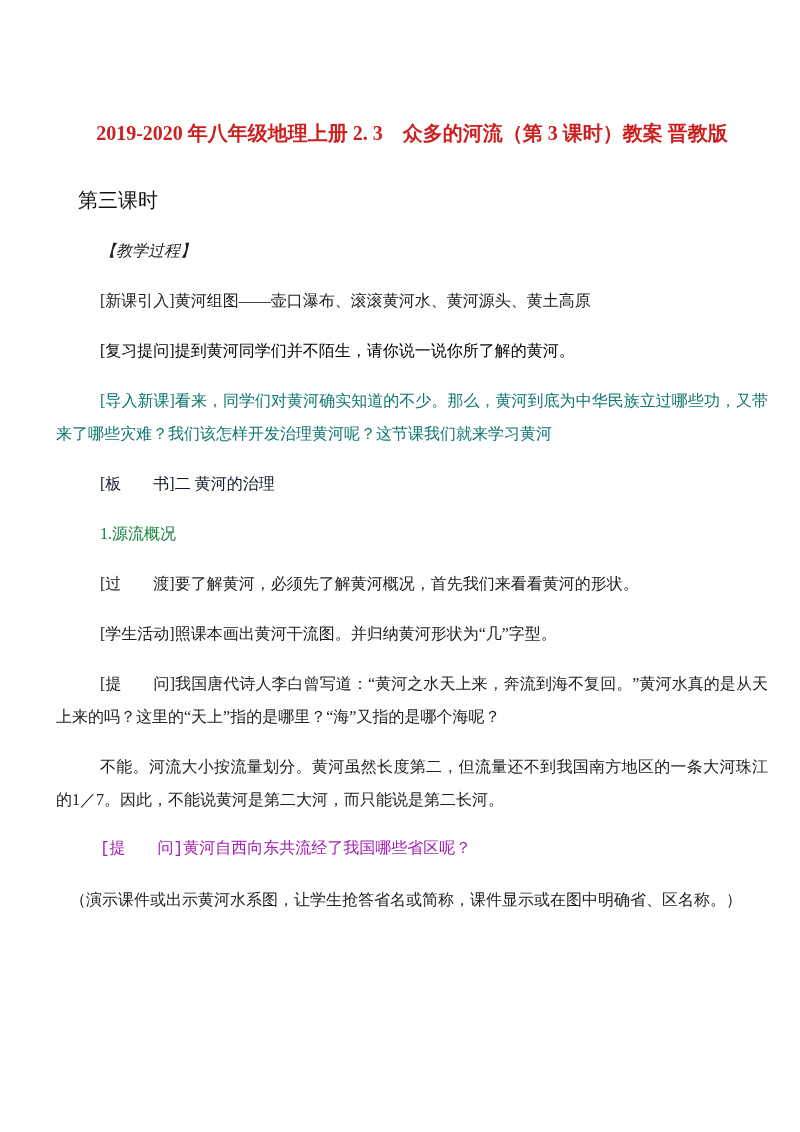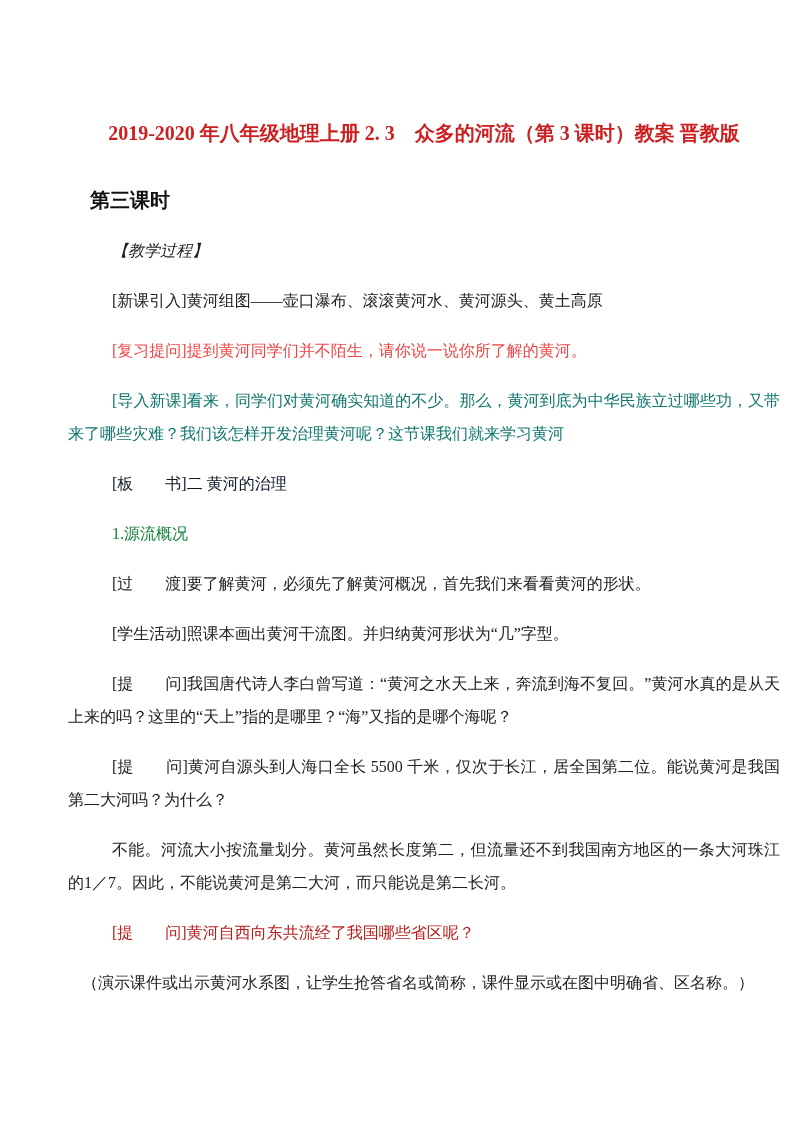--- a/index.html
+++ b/index.html
@@ -10,21 +10,21 @@
   .page {
     position: relative;
     width: 800px;
     height: 1132px;
     background: #ffffff;
     overflow: hidden;
     font-family: "Liberation Serif", "DejaVu Serif", serif;
   }
   .content {
     position: absolute;
-    left: 68px;
+    left: 56px;
     top: 118px;
     width: 712px;
   }
   .doc-title {
     font-size: 20px;
     line-height: 30px;
     font-weight: bold;
     text-align: center;
     margin: 0 0 36px 0;
     white-space: pre-wrap;
@@ -32,21 +32,21 @@
   p.line {
     font-size: 16px;
     line-height: 33px;
     margin: 0 0 17px 0;
     color: #212121;
     white-space: pre-wrap;
     text-align: justify;
   }
   p.heading {
     font-size: 20px;
-    font-weight: bold;
+    font-weight: normal;
     text-indent: 22px;
     color: #111111;
   }
   p.indent-normal { text-indent: 44px; }
   p.indent-small  { text-indent: 14px; }
 </style>
 </head>
 <body>
 
 <div class="page">
@@ -54,36 +54,35 @@
 
     <div class="doc-title" style="color: rgb(204, 32, 32);">2019-2020 年八年级地理上册 2. 3　众多的河流（第 3 课时）教案 晋教版</div>
 
     <p class="line heading">第三课时</p>
 
     <p class="line indent-normal" style="color: rgb(33, 33, 33); font-style: italic;">【教学过程】</p>
 
     <p class="line indent-normal" style="color: rgb(33, 33, 33);">[新课引入]黄河组图——壶口瀑布、滚滚黄河水、黄河源头、黄土高原</p>
 
 
-    <p class="line indent-normal" style="color: #ef4444;">[复习提问]提到黄河同学们并不陌生，请你说一说你所了解的黄河。</p>
+    <p class="line indent-normal" style="color: #000000;">[复习提问]提到黄河同学们并不陌生，请你说一说你所了解的黄河。</p>
 
     <p class="line indent-normal" style="color: #0f766e;">[导入新课]看来，同学们对黄河确实知道的不少。那么，黄河到底为中华民族立过哪些功，又带来了哪些灾难？我们该怎样开发治理黄河呢？这节课我们就来学习黄河</p>
 
     <p class="line indent-normal" style="color: #0f172a;">[板　　书]二 黄河的治理</p>
 
     <p class="line indent-normal" style="color: #15803d;">1.源流概况</p>
 
     <p class="line indent-normal" style="color: rgb(33, 33, 33);">[过　　渡]要了解黄河，必须先了解黄河概况，首先我们来看看黄河的形状。</p>
 
     <p class="line indent-normal" style="color: rgb(33, 33, 33);">[学生活动]照课本画出黄河干流图。并归纳黄河形状为“几”字型。</p>
 
     <p class="line indent-normal" style="color: rgb(33, 33, 33);">[提　　问]我国唐代诗人李白曾写道：“黄河之水天上来，奔流到海不复回。”黄河水真的是从天上来的吗？这里的“天上”指的是哪里？“海”又指的是哪个海呢？</p>
 
-    <p class="line indent-normal" style="color: rgb(33, 33, 33);">[提　　问]黄河自源头到人海口全长 5500 千米，仅次于长江，居全国第二位。能说黄河是我国第二大河吗？为什么？</p>
 
     <p class="line indent-normal" style="color: rgb(33, 33, 33);">不能。河流大小按流量划分。黄河虽然长度第二，但流量还不到我国南方地区的一条大河珠江的1／7。因此，不能说黄河是第二大河，而只能说是第二长河。</p>
 
-    <p class="line indent-normal" style="color: #b91c1c;">[提　　问]黄河自西向东共流经了我国哪些省区呢？</p>
+    <p class="line indent-normal" style="color: #a21caf; font-family: Liberation Mono, monospace;">[提　　问]黄河自西向东共流经了我国哪些省区呢？</p>
 
     <p class="line indent-small" style="color: rgb(33, 33, 33);">（演示课件或出示黄河水系图，让学生抢答省名或简称，课件显示或在图中明确省、区名称。）</p>
 
   </div>
 </div>
 
 </body></html>

